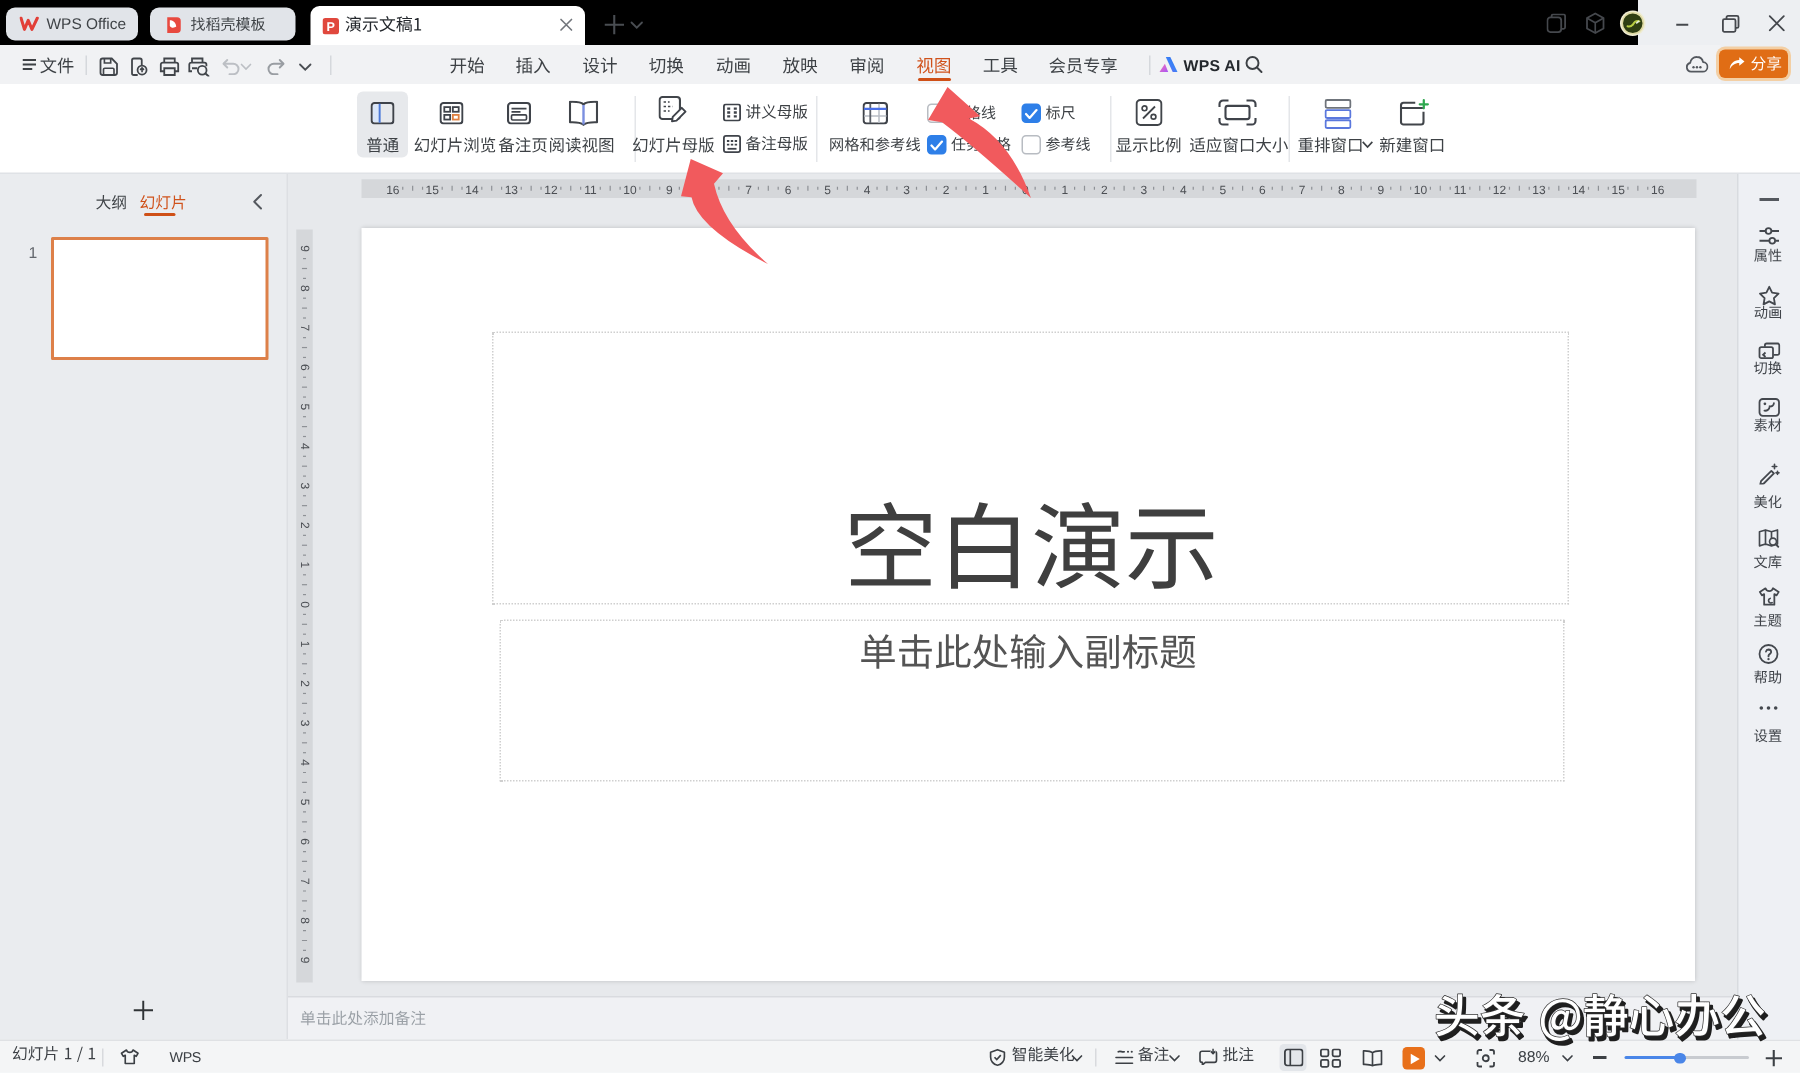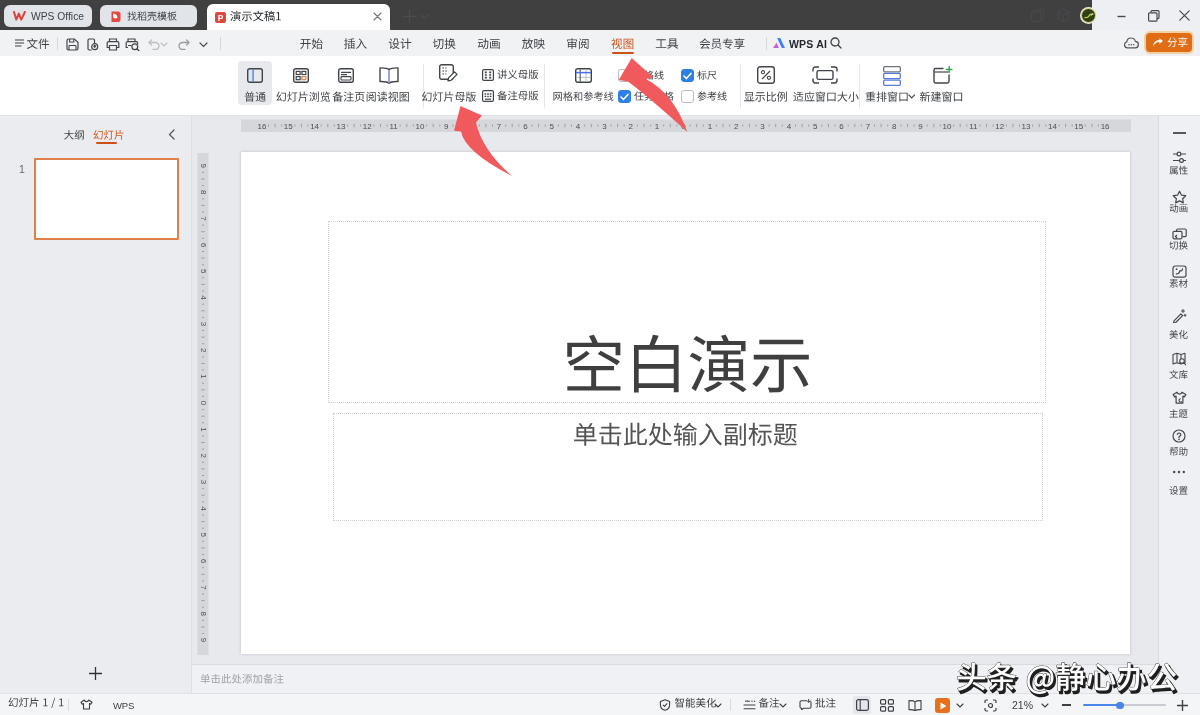--- a/index.html
+++ b/index.html
@@ -1,19 +1,19 @@
 <!DOCTYPE html>
 <html><head><meta charset="utf-8">
 <style>
 *{margin:0;padding:0;box-sizing:border-box}
 html,body{width:1200px;height:715px;overflow:hidden}
 body{font-family:"Liberation Sans",sans-serif;position:relative;background:#edeff2}
 .abs{position:absolute}
 
-#tabbar{position:absolute;left:0;top:0;width:1092px;height:30px;background:#404040}
+#tabbar{position:absolute;left:0;top:0;width:1092px;height:30px;background:#000000}
 .tab{position:absolute;top:5px;height:22px;border-radius:6px;background:#e1e4e9;display:flex;align-items:center;font-size:10.3px;color:#3f4347}
 #tab3{top:4px;height:26px;background:#fff;border-radius:6px 6px 0 0}
 
 #menurow{position:absolute;left:0;top:30px;width:1147px;height:26px;background:#f1f2f4}
 .vsep{position:absolute;width:1px;background:#d5d8dc}
 
 #ribbon{position:absolute;left:0;top:56px;width:1200px;height:60px;background:#fff;border-bottom:1px solid #dfe2e6}
 .rsep{position:absolute;top:8px;height:44px;width:1px;background:#e4e6e9}
 #btn-putong{position:absolute;left:238px;top:5px;width:34px;height:44px;background:#e7e9ec;border-radius:4px}
 .ck{position:absolute;width:13px;height:13px;border:1px solid #b8bcc2;border-radius:3px;background:#fff}
@@ -546,21 +546,21 @@
       <path d="M0.5 0.5L6.5 4 0.5 7.5z" fill="#fff"></path>
     </svg>
   <svg width="8" height="5" viewBox="0 0 8 5" style="position:absolute;left:956px;top:9px">
       <path d="M1 1l3 3 3-3" fill="none" stroke="#3c4045" stroke-width="1.1" stroke-linecap="round"></path>
     </svg>
 
   <svg width="13" height="13" viewBox="0 0 13 13" style="position:absolute;left:984px;top:5px">
       <path d="M1 4V2.2A1.2 1.2 0 0 1 2.2 1H4M9 1h1.8A1.2 1.2 0 0 1 12 2.2V4M12 9v1.8a1.2 1.2 0 0 1-1.2 1.2H9M4 12H2.2A1.2 1.2 0 0 1 1 10.8V9" fill="none" stroke="#3c4045" stroke-width="1.2"></path>
       <circle cx="6.5" cy="6.5" r="2" fill="none" stroke="#3c4045" stroke-width="1.2"></circle>
     </svg>
-  <div class="lat" style="left:1012px;top:5px;color:#3c4045">21%</div>
+  <div class="lat" style="left:1012px;top:5px;color:#3c4045">88%</div>
   <svg width="8" height="5" viewBox="0 0 8 5" style="position:absolute;left:1041px;top:9px">
       <path d="M1 1l3 3 3-3" fill="none" stroke="#3c4045" stroke-width="1.1" stroke-linecap="round"></path>
     </svg>
   <div class="abs" style="left:1062px;top:10px;width:9px;height:1.6px;background:#3c4045"></div>
   <div class="abs" style="left:1083px;top:10px;width:36px;height:2px;background:#4a86e8;border-radius:1px"></div>
   <div class="abs" style="left:1119px;top:10px;width:47px;height:2px;background:#c8cbd0;border-radius:1px"></div>
   <div class="abs" style="left:1116px;top:7.5px;width:7.5px;height:7.5px;background:#4a86e8;border-radius:50%"></div>
   <svg width="11" height="11" viewBox="0 0 11 11" style="position:absolute;left:1177px;top:6px">
       <path d="M5.5 0v11M0 5.5h11" stroke="#3c4045" stroke-width="1.4"></path>
     </svg>

